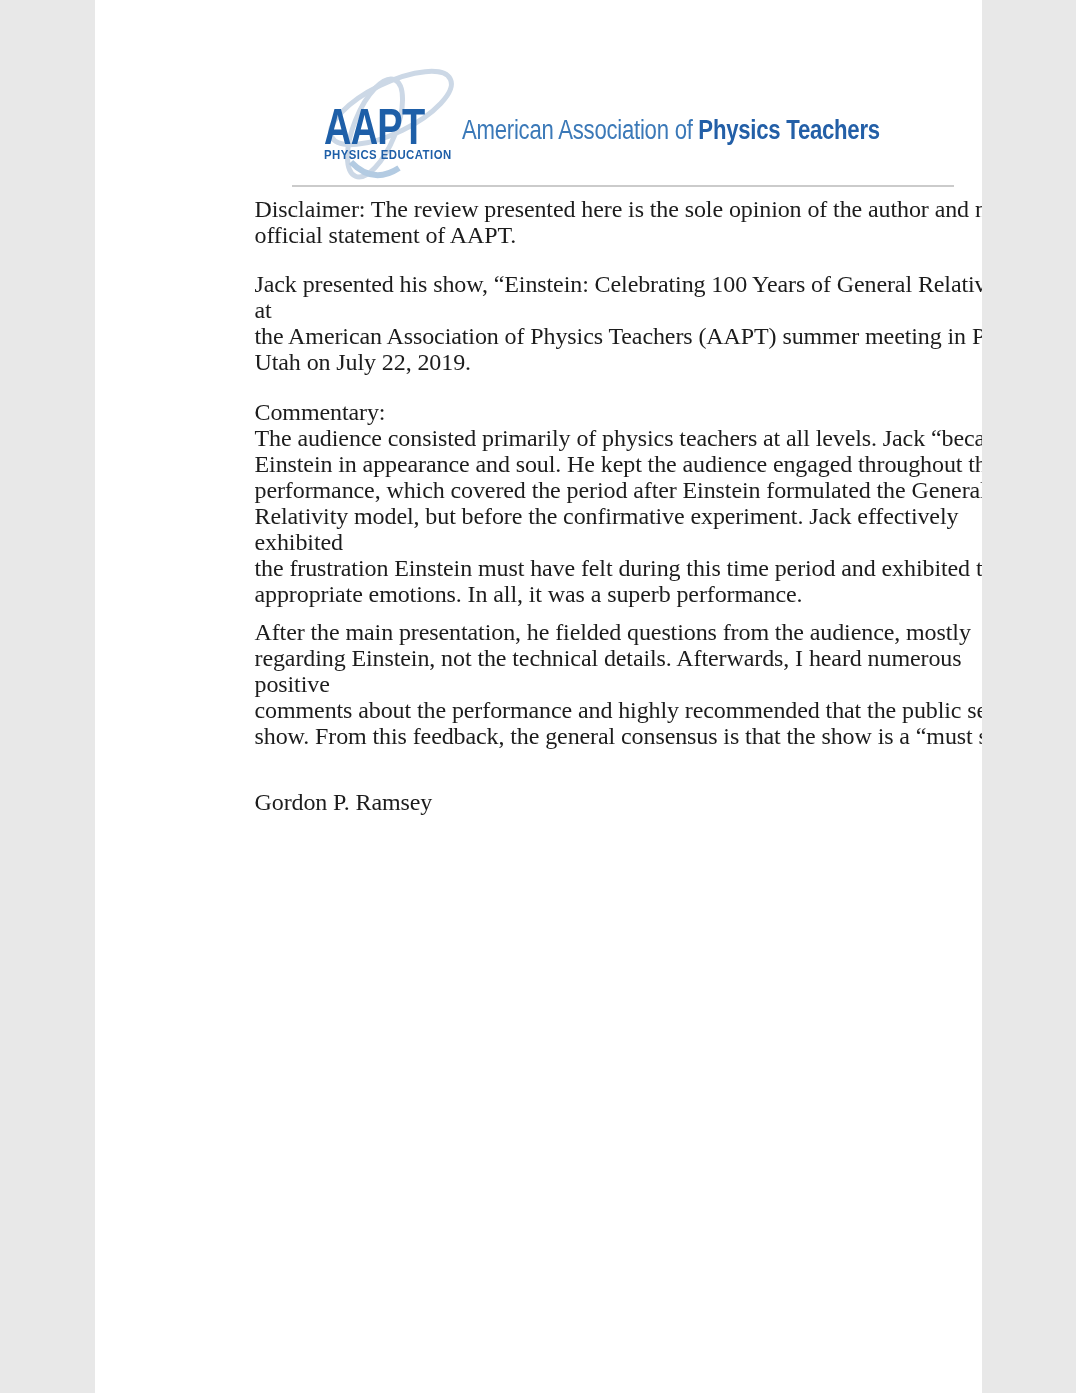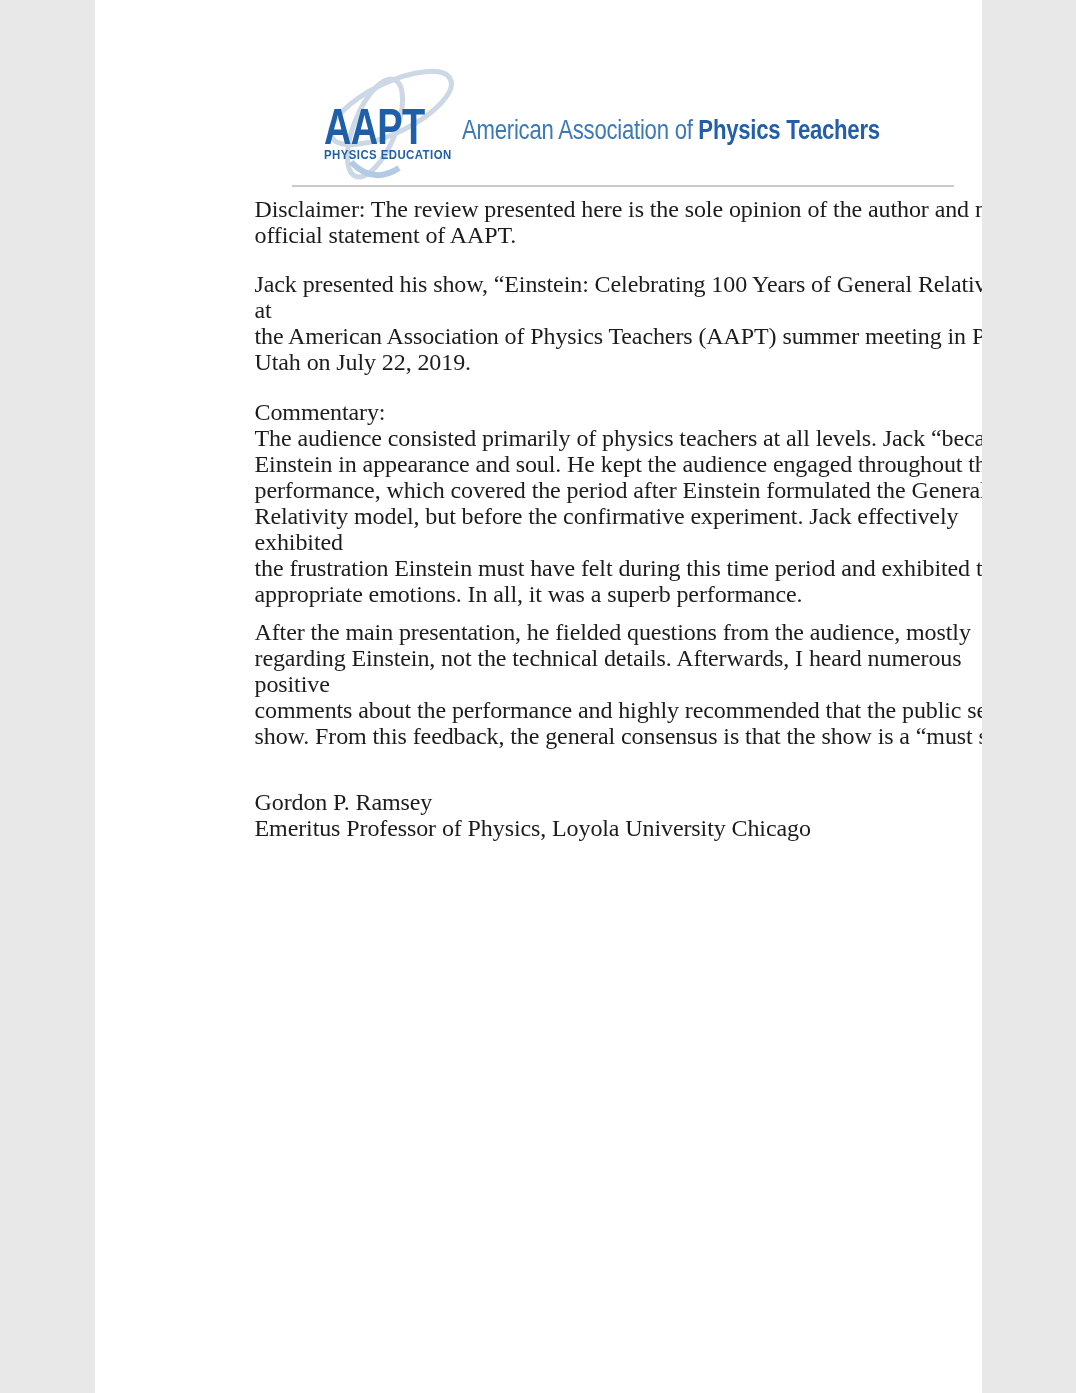--- a/index.html
+++ b/index.html
@@ -103,17 +103,16 @@
 Relativity model, but before the confirmative experiment. Jack effectively exhibited
 the frustration Einstein must have felt during this time period and exhibited the
 appropriate emotions. In all, it was a superb performance.</p>
     <p class="para m-p4">After the main presentation, he fielded questions from the audience, mostly
 regarding Einstein, not the technical details. Afterwards, I heard numerous positive
 comments about the performance and highly recommended that the public see the
 show. From this feedback, the general consensus is that the show is a “must see”!</p>
 
     <div class="signature">
       <div class="sig-line">Gordon P. Ramsey</div>
-      <div class="sig-line">Emeritus Professor of Physics, Loyola University Chicago</div>
     </div>
   </div>
 
 </div>
 
 </body></html>

